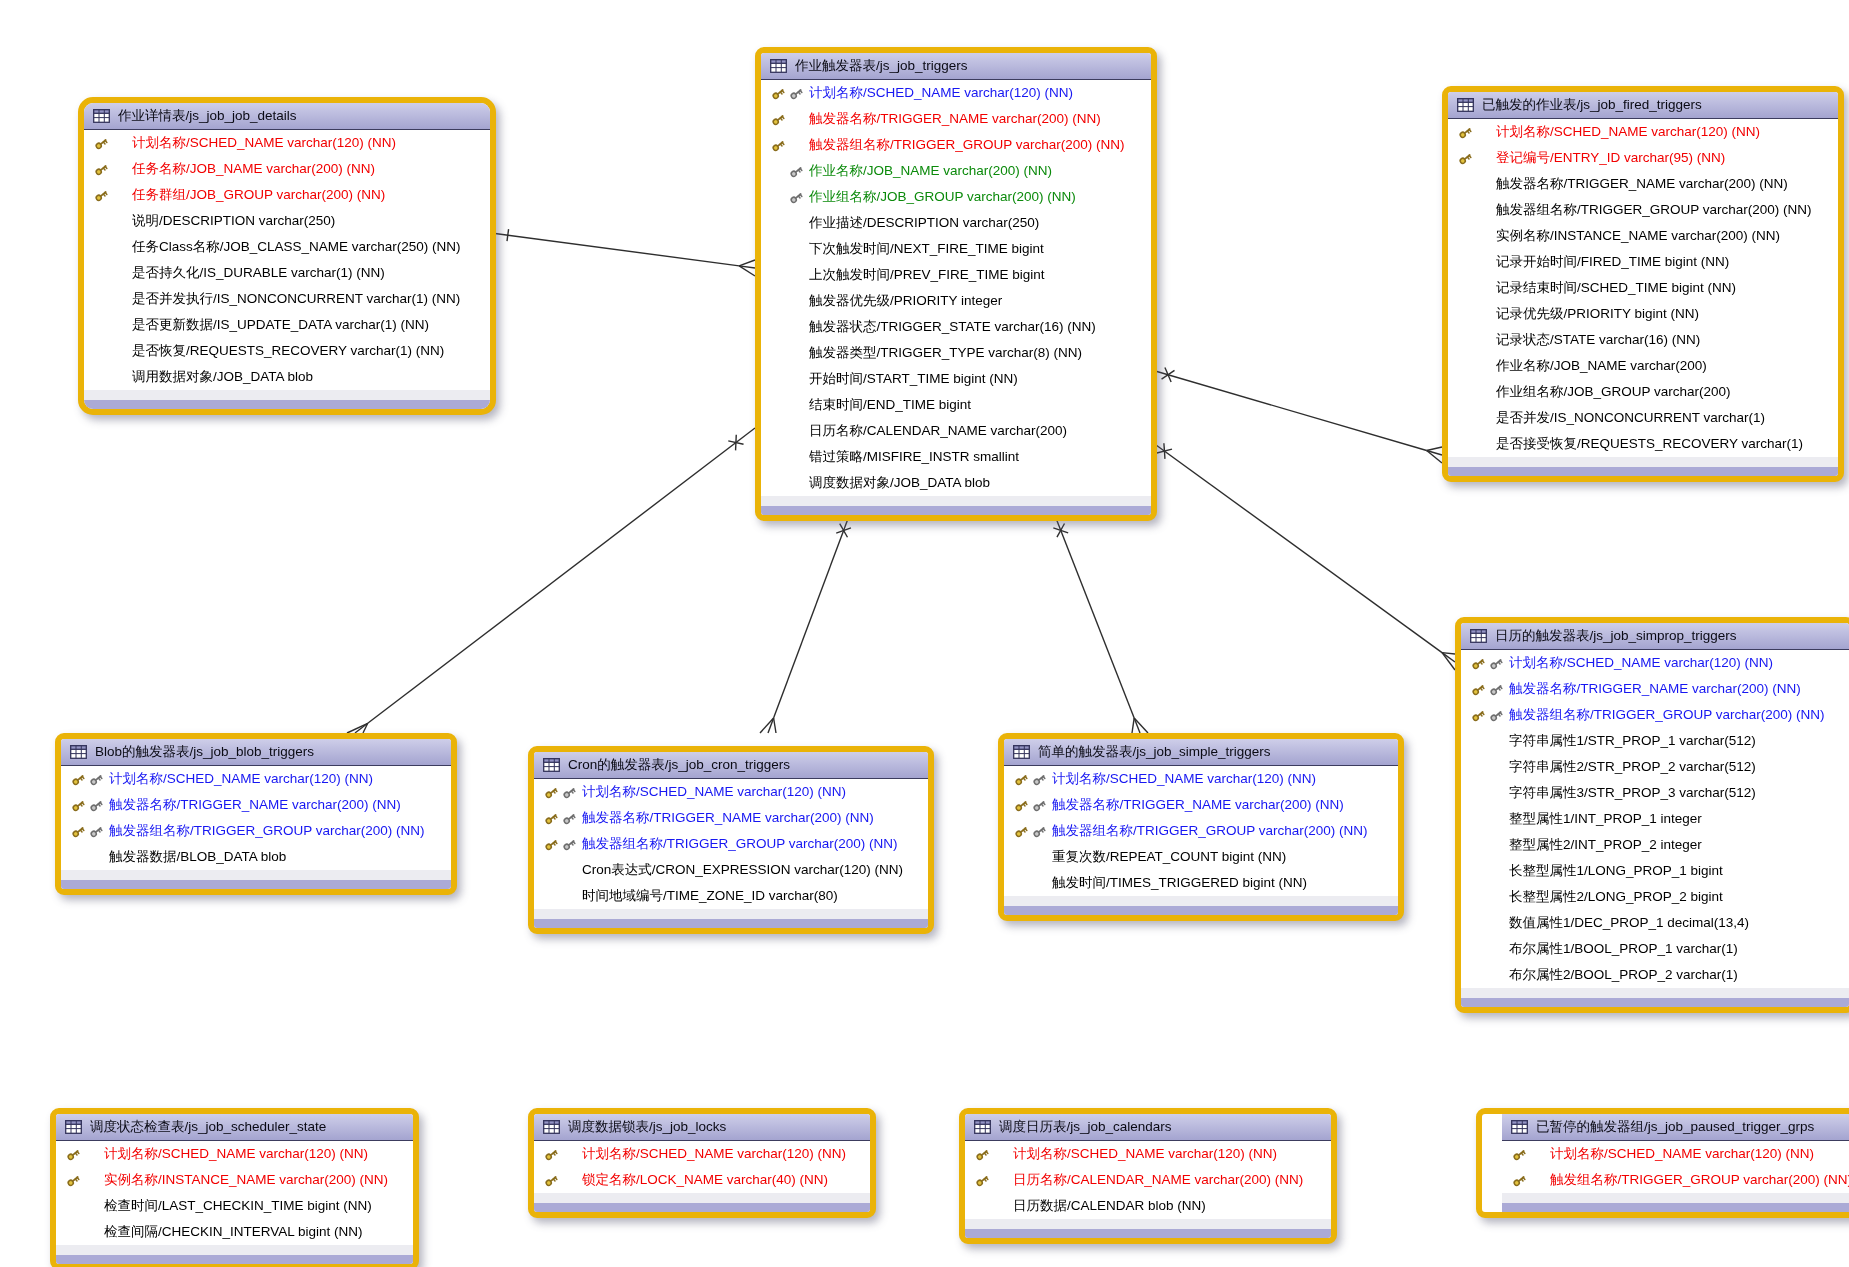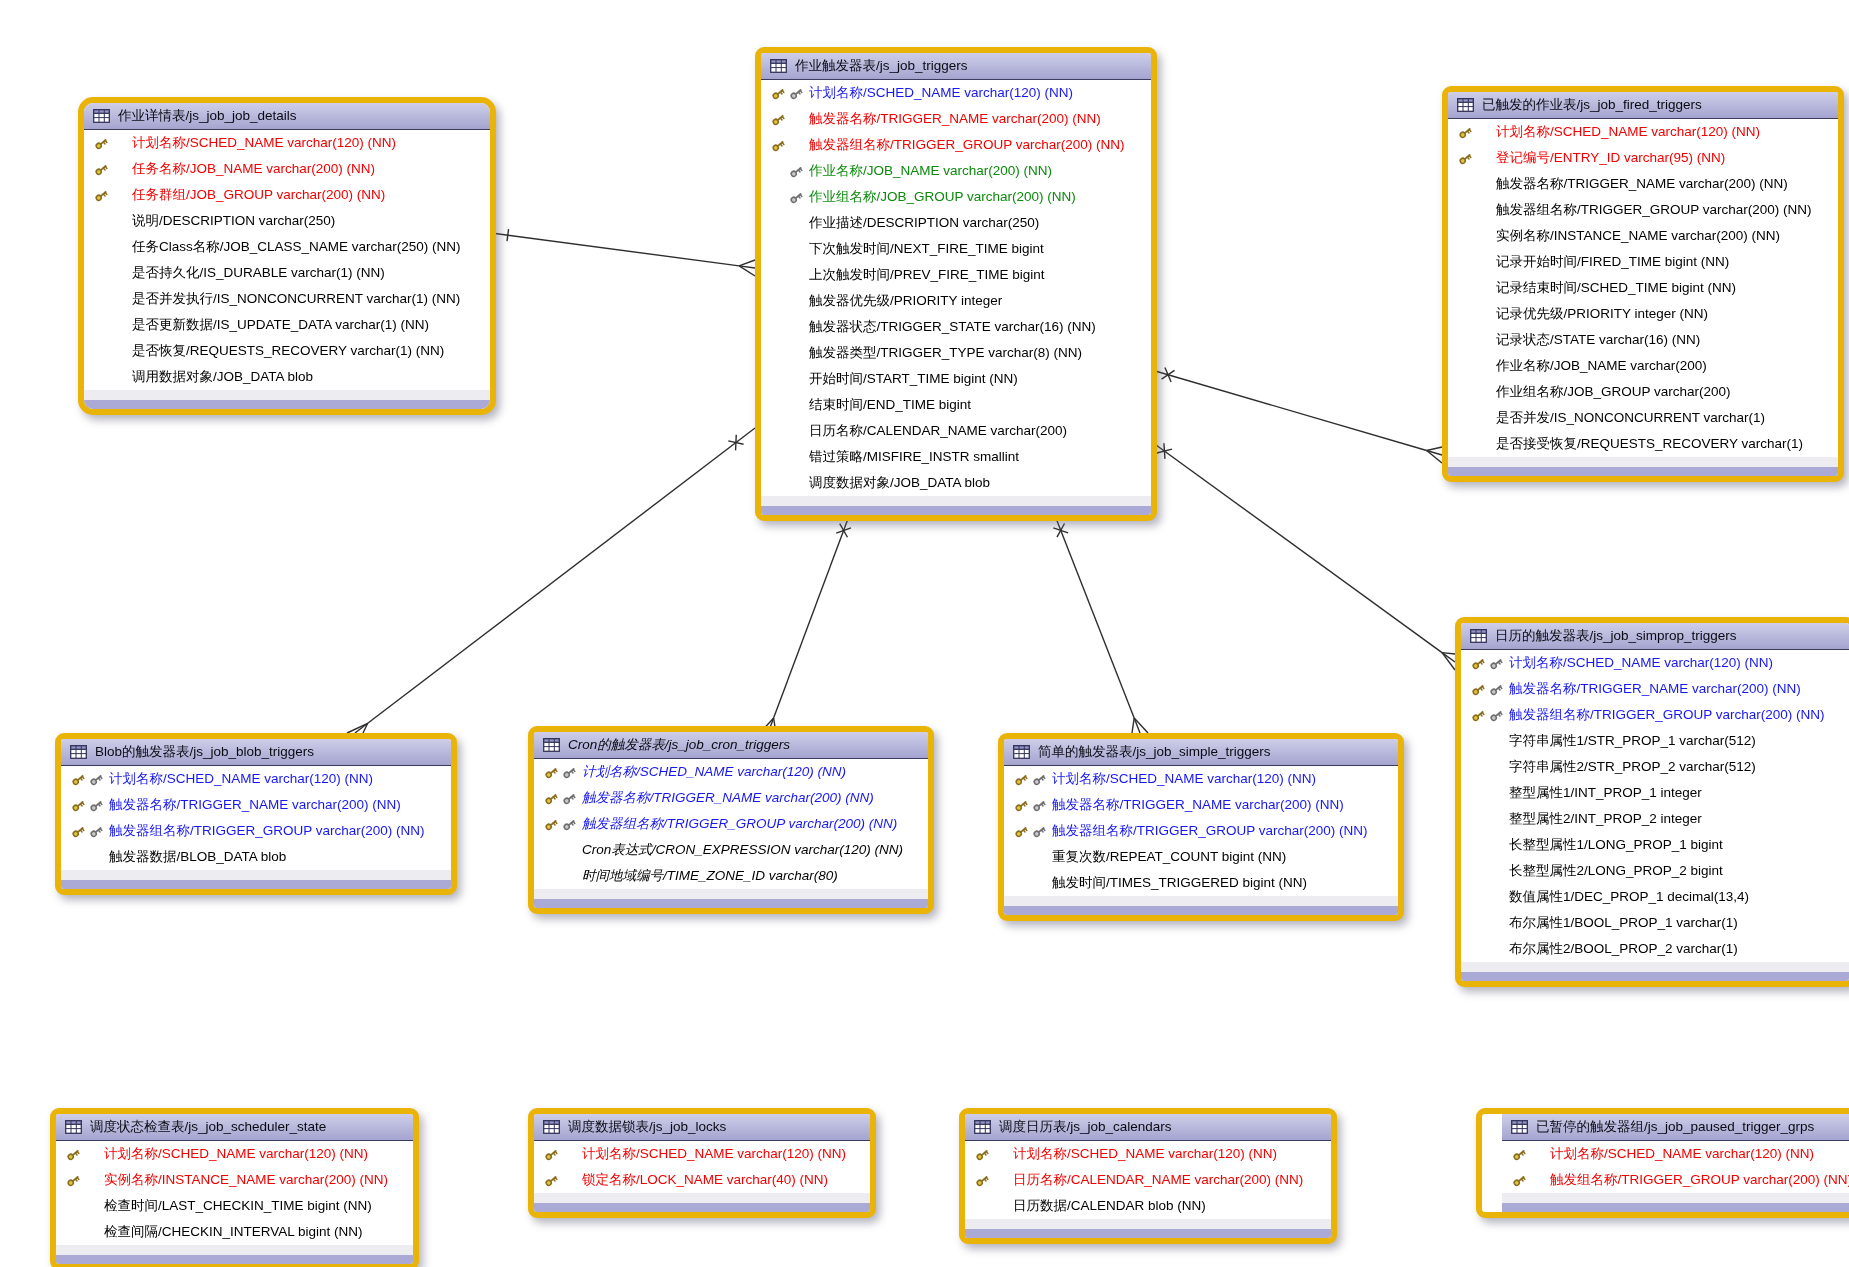--- a/index.html
+++ b/index.html
@@ -399,21 +399,21 @@
           <span class="ctext c-plain">记录开始时间/FIRED_TIME bigint (NN)</span>
         </div>
         <div class="trow">
           <span class="kslot"></span>
           <span class="kslot2"></span>
           <span class="ctext c-plain">记录结束时间/SCHED_TIME bigint (NN)</span>
         </div>
         <div class="trow">
           <span class="kslot"></span>
           <span class="kslot2"></span>
-          <span class="ctext c-plain">记录优先级/PRIORITY integer (NN)</span>
+          <span class="ctext c-plain">记录优先级/PRIORITY bigint (NN)</span>
         </div>
         <div class="trow">
           <span class="kslot"></span>
           <span class="kslot2"></span>
           <span class="ctext c-plain">记录状态/STATE varchar(16) (NN)</span>
         </div>
         <div class="trow">
           <span class="kslot"></span>
           <span class="kslot2"></span>
           <span class="ctext c-plain">作业名称/JOB_NAME varchar(200)</span>
@@ -522,21 +522,21 @@
         </div>
         <div class="trow">
           <span class="kslot"></span>
           <span class="kslot2"></span>
           <span class="ctext c-plain">触发器数据/BLOB_DATA blob</span>
         </div>
       </div>
       <div class="strip"></div>
       <div class="tfoot"></div>
     </div>
-    <div class="ertable" style="left: 528px; top: 726px; width: 394px; font-style: italic;">
+    <div class="ertable" style="left: 528px; top: 746px; width: 394px;">
       <div class="thead">
         <span style="display: inline-flex;">
           <svg width="17" height="14" viewBox="0 0 17 14">
             <rect x="0.7" y="0.7" width="15.6" height="12.6" fill="#ffffff" stroke="#34345c" stroke-width="1.3"></rect>
             <rect x="0.7" y="0.7" width="15.6" height="3.6" fill="#9393c4" stroke="#34345c" stroke-width="1.3"></rect>
             <line x1="6" y1="0.7" x2="6" y2="13.3" stroke="#34345c" stroke-width="1"></line>
             <line x1="11.3" y1="0.7" x2="11.3" y2="13.3" stroke="#34345c" stroke-width="1"></line>
             <line x1="0.7" y1="8.6" x2="16.3" y2="8.6" stroke="#34345c" stroke-width="1"></line>
           </svg>
         </span>
@@ -812,20 +812,25 @@
           <span class="ctext c-plain">字符串属性1/STR_PROP_1 varchar(512)</span>
         </div>
         <div class="trow">
           <span class="kslot"></span>
           <span class="kslot2"></span>
           <span class="ctext c-plain">字符串属性2/STR_PROP_2 varchar(512)</span>
         </div>
         <div class="trow">
           <span class="kslot"></span>
           <span class="kslot2"></span>
+          <span class="ctext c-plain">字符串属性3/STR_PROP_3 varchar(512)</span>
+        </div>
+        <div class="trow">
+          <span class="kslot"></span>
+          <span class="kslot2"></span>
           <span class="ctext c-plain">整型属性1/INT_PROP_1 integer</span>
         </div>
         <div class="trow">
           <span class="kslot"></span>
           <span class="kslot2"></span>
           <span class="ctext c-plain">整型属性2/INT_PROP_2 integer</span>
         </div>
         <div class="trow">
           <span class="kslot"></span>
           <span class="kslot2"></span>

